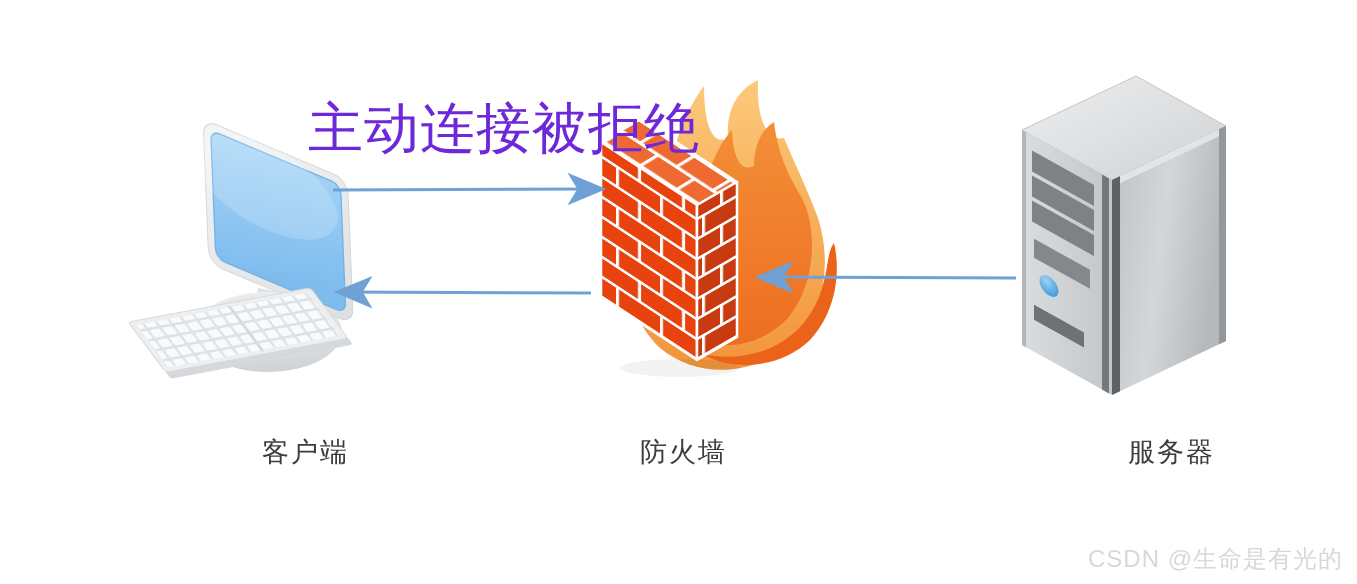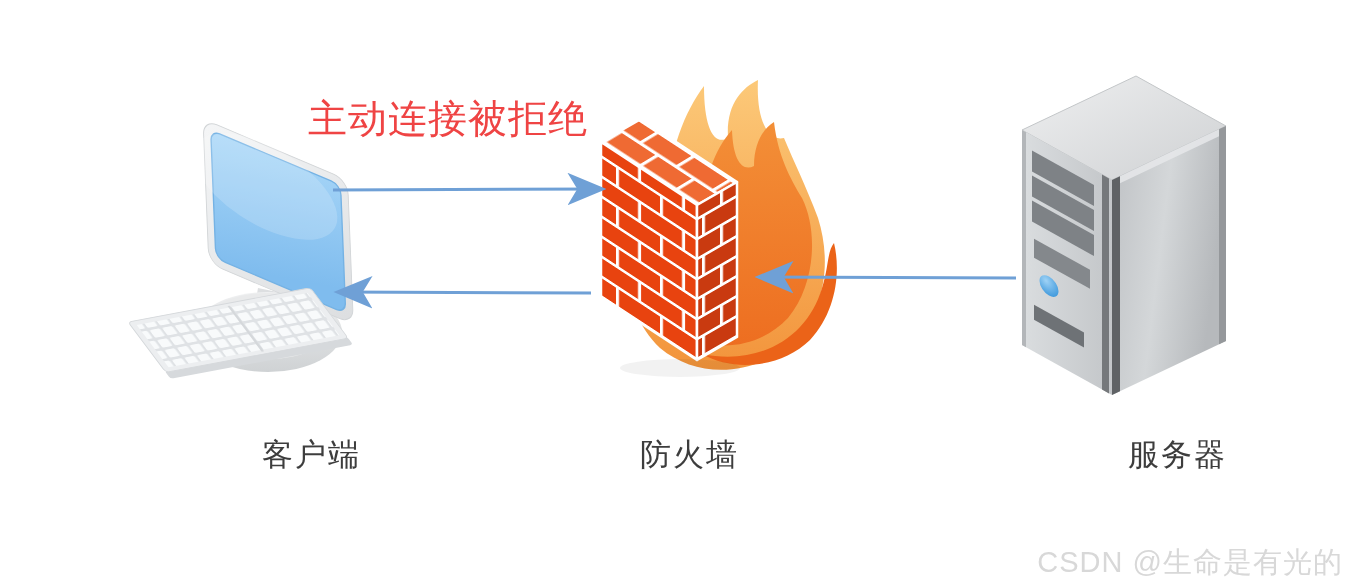--- a/index.html
+++ b/index.html
@@ -6,40 +6,40 @@
   .stage{
     position:relative;
     width:1357px;height:584px;
     background:#ffffff;
     overflow:hidden;
     font-family:"Liberation Sans","DejaVu Sans",sans-serif;
   }
   .stage svg{position:absolute;left:0;top:0;}
   .ann{
     position:absolute;
-    font-size:39px;
+    font-size:55px;
     font-weight:500;
-    color:#ef4444;
+    color:#6d28d9;
     letter-spacing:1px;
     white-space:nowrap;
   }
   .caption{
     position:absolute;
-    font-size:31px;
+    font-size:27px;
     font-weight:400;
     color:#3d3d3d;
     letter-spacing:2px;
     white-space:nowrap;
     text-align:right;
   }
   .watermark{
     position:absolute;
     right:14px;
     top:543px;
-    font-size:29px;
+    font-size:24px;
     color:#d8d8d8;
     letter-spacing:1px;
     white-space:nowrap;
     margin-left:8px;
   }
 </style>
 </head>
 <body>
 
 <div class="stage">

